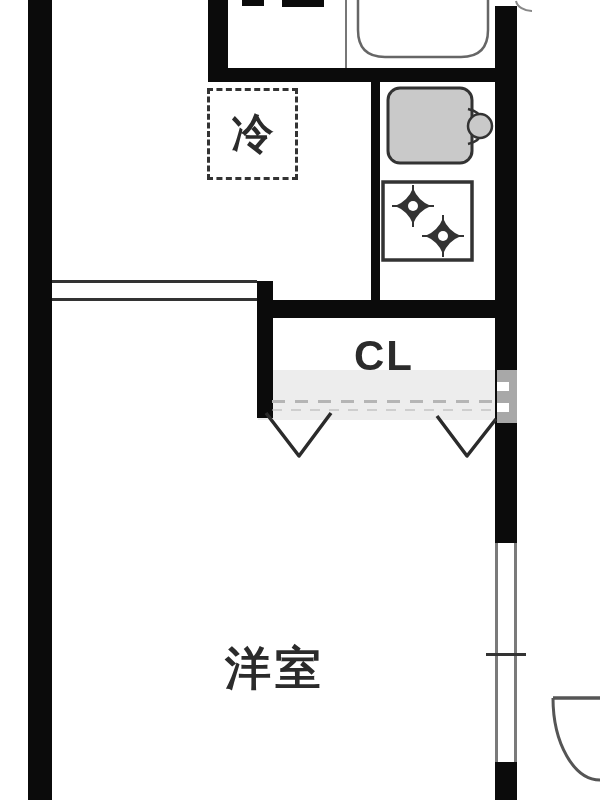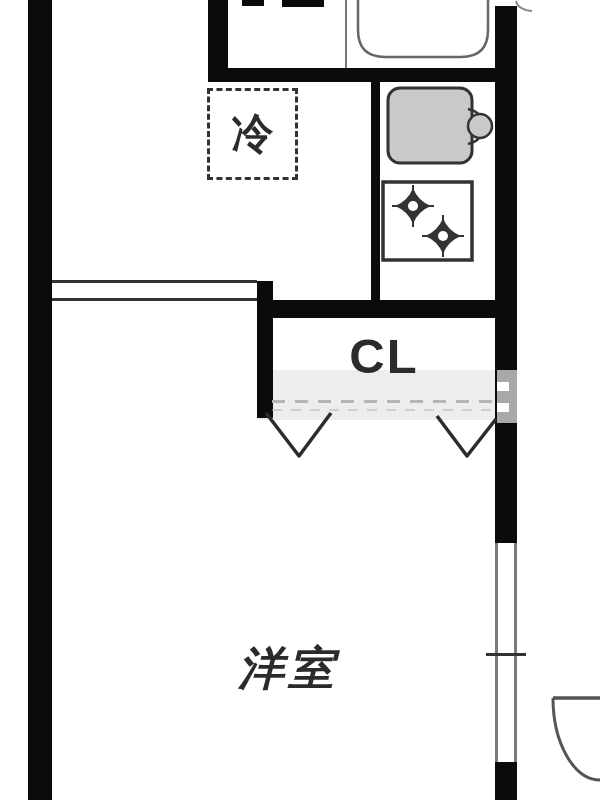--- a/index.html
+++ b/index.html
@@ -27,24 +27,24 @@
   .fridge{
     position:absolute;left:207px;top:88px;width:91px;height:92px;box-sizing:border-box;
     border:3.5px dashed var(--c-line,#3a3a3a);
     display:flex;align-items:center;justify-content:center;
   }
   .fridge-label{font-size:42px;font-weight:600;color:var(--c-text,#2b2b2b);line-height:1;}
   .cl-box{
     position:absolute;left:272px;top:316px;width:224px;height:80px;
     display:flex;align-items:center;justify-content:center;
   }
-  .cl-label{font-size:49px;font-weight:700;letter-spacing:2px;color:var(--c-text,#2b2b2b);line-height:1;}
+  .cl-label{font-size:42px;font-weight:700;letter-spacing:2px;color:var(--c-text,#2b2b2b);line-height:1;}
   .room-box{
-    position:absolute;left:178px;top:638px;width:220px;height:60px;
-    display:flex;align-items:center;justify-content:center;font-style:italic;
+    position:absolute;left:165px;top:638px;width:220px;height:60px;
+    display:flex;align-items:center;justify-content:center;
   }
   .room-label{font-size:46px;font-weight:600;color:var(--c-text,#2b2b2b);line-height:1;letter-spacing:4px;}
   svg.overlay{position:absolute;left:0;top:0;width:600px;height:800px;pointer-events:none;}
 </style>
 </head>
 <body>
 
 <div class="plan">
 
   <div class="band" style="left:258px;top:370px;width:259px;height:50px;"></div>

